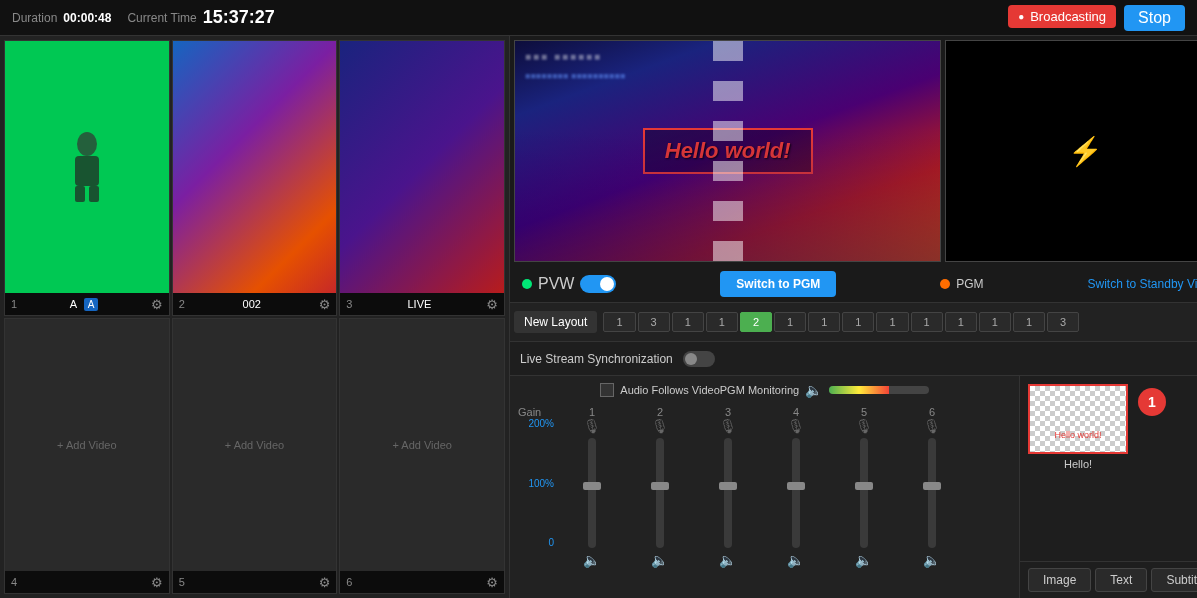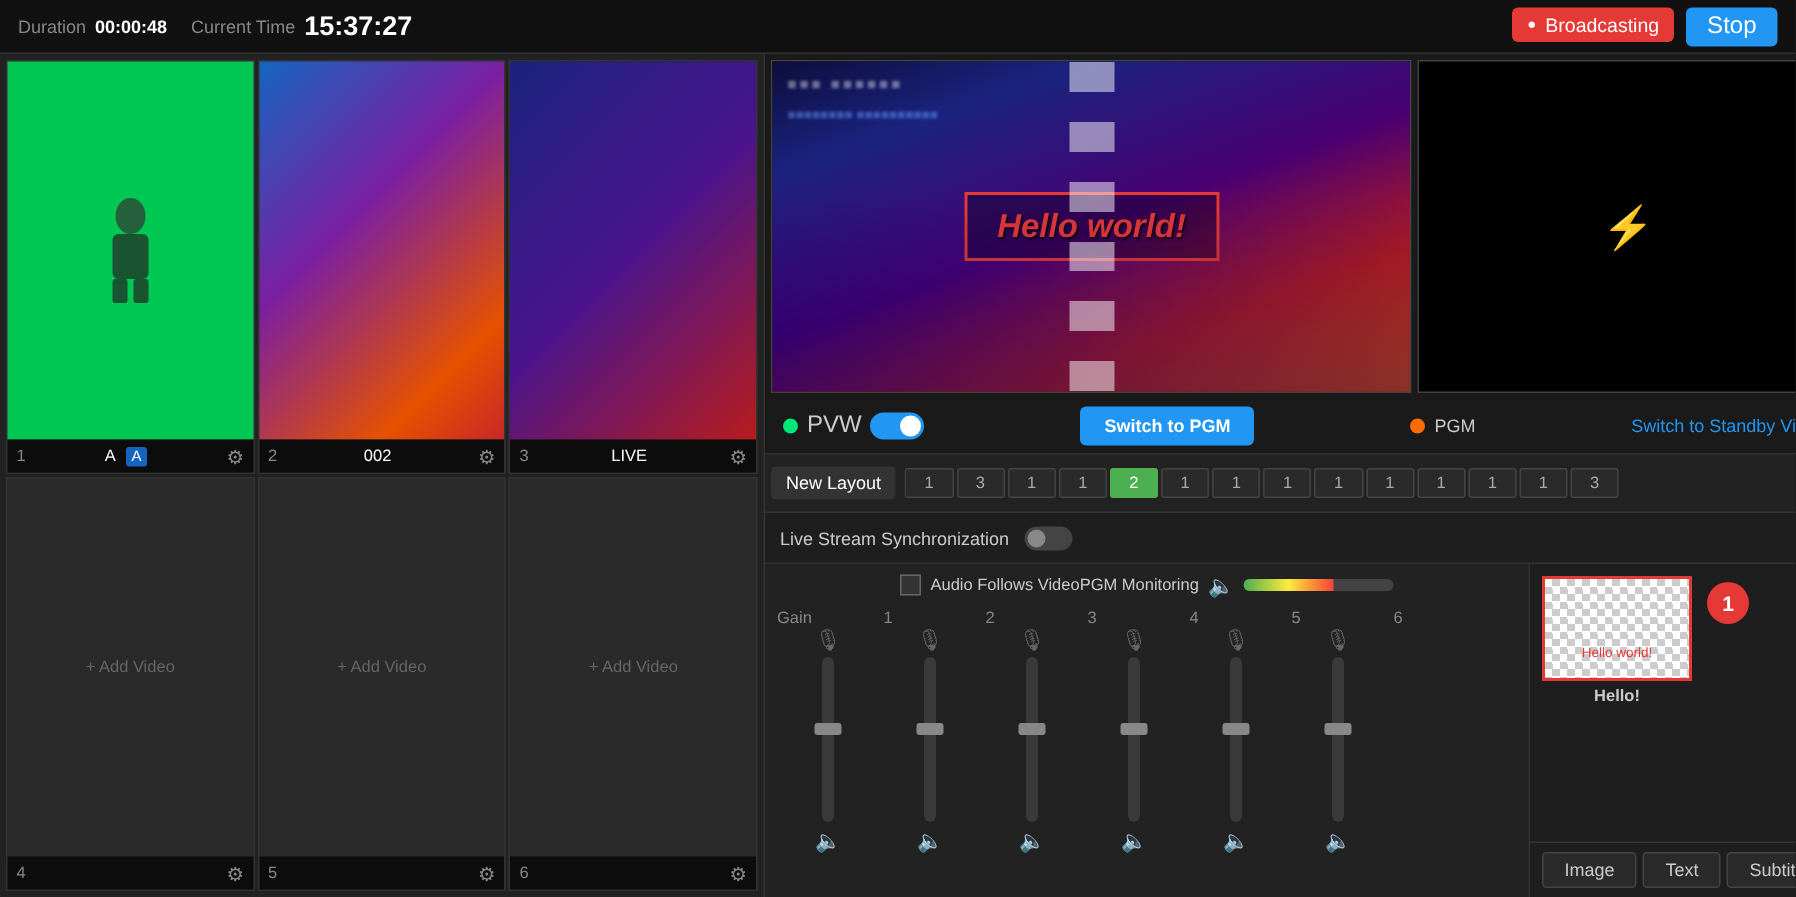--- a/index.html
+++ b/index.html
@@ -572,21 +572,20 @@
     .media-thumb-text {
       color: #e53935;
       font-size: 9px;
       position: absolute;
       bottom: 12px;
     }
 
     .media-item-label {
       color: #ccc;
       font-size: 11px;
-      font-weight: bold;
     }
 
     .media-badge {
       width: 28px;
       height: 28px;
       border-radius: 50%;
       background: #e53935;
       color: #fff;
       font-size: 14px;
       font-weight: bold;
@@ -843,20 +842,25 @@
             <div class="ch-label">1</div>
             <div class="ch-label">2</div>
             <div class="ch-label">3</div>
             <div class="ch-label">4</div>
             <div class="ch-label">5</div>
             <div class="ch-label">6</div>
           </div>
         </div>
 
         <div class="faders-row">
+          <div class="gain-scale">
+            <span class="scale-val">200%</span>
+            <span class="scale-val">100%</span>
+            <span class="scale-val">0</span>
+          </div>
           <div class="fader-channel">
             <span class="fader-mic">🎙</span>
             <div class="fader-track">
               <div class="fader-handle"></div>
             </div>
             <span class="fader-speaker">🔈</span>
           </div>
           <div class="fader-channel">
             <span class="fader-mic">🎙</span>
             <div class="fader-track">

